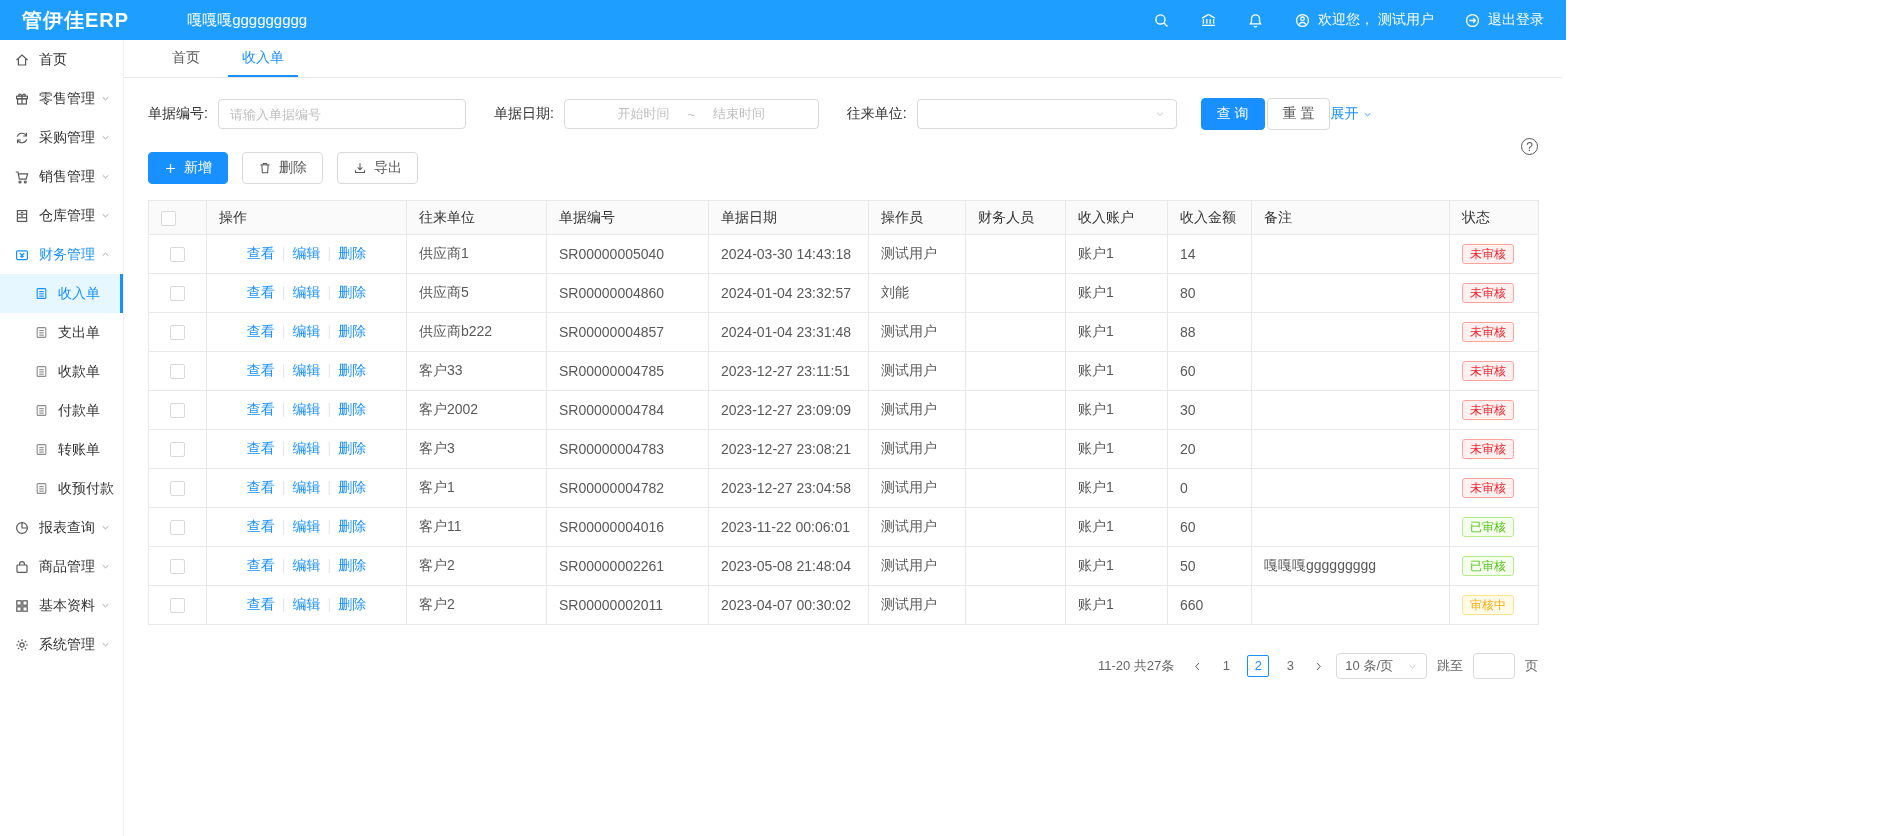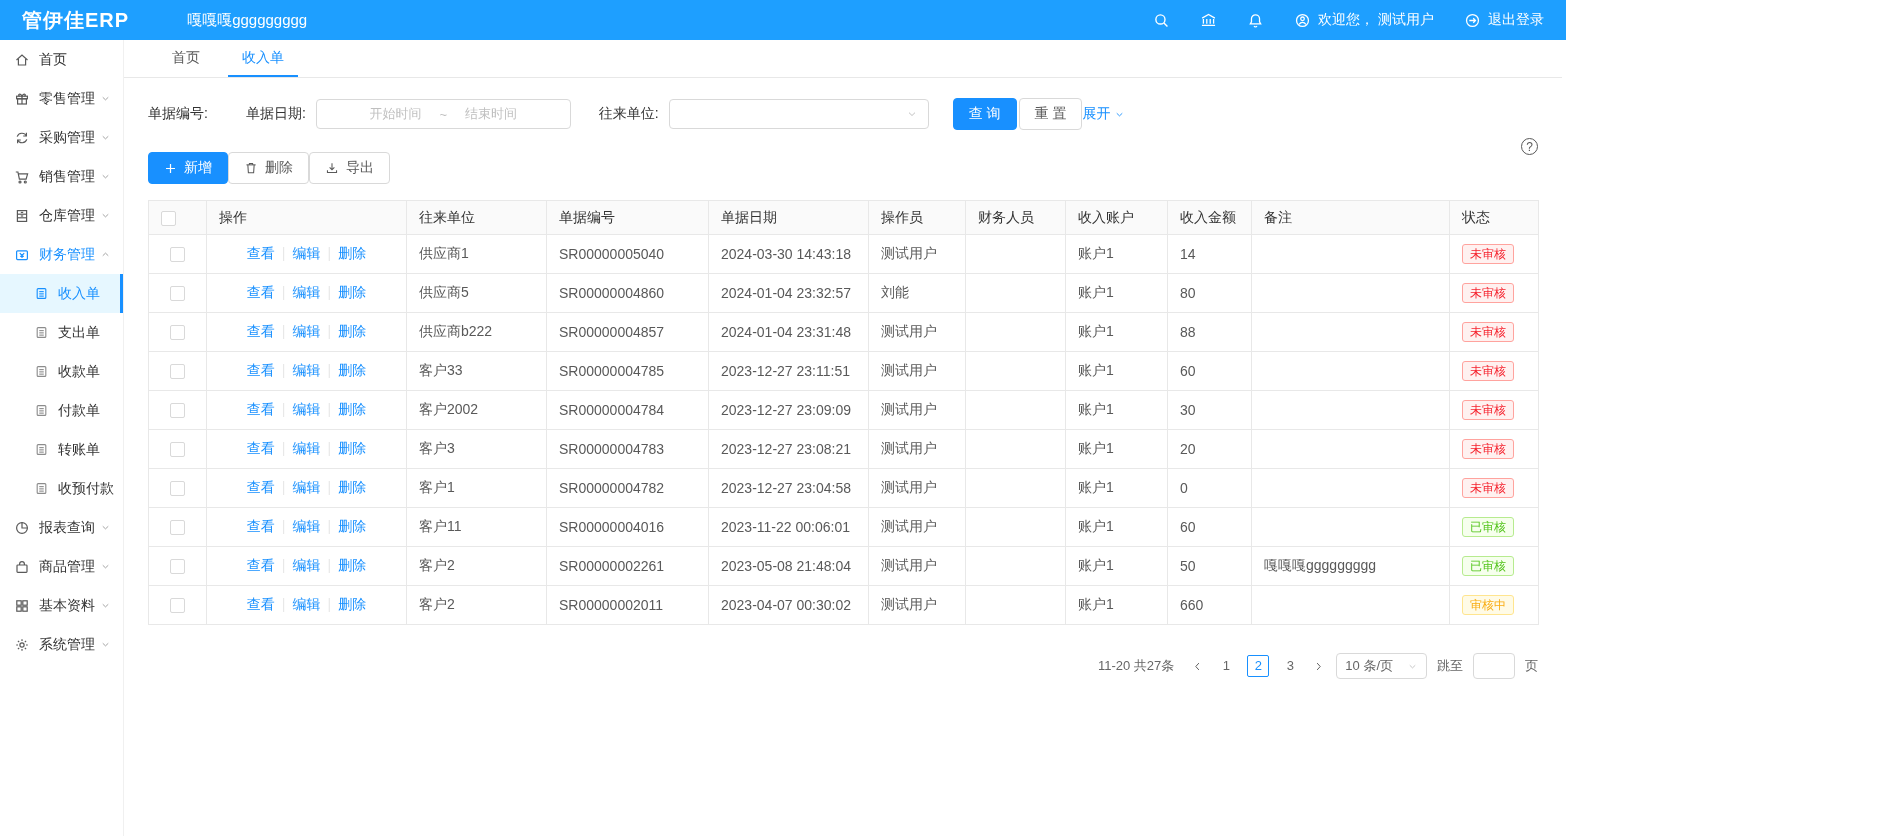--- a/index.html
+++ b/index.html
@@ -48,21 +48,21 @@
   .select { width:260px; height:30px; border:1px solid #d9d9d9; border-radius:4px; display:flex; align-items:center; cursor:pointer; padding:0 10px; }
   .select .sel-chev { margin-left:auto; color:#bfbfbf; }
   .btn { height:32px; border-radius:4px; font-size:14px; display:inline-flex; align-items:center; justify-content:center; padding:0 15px; cursor:pointer; border:1px solid #d9d9d9; background:#fff; color:#595959; font-family:inherit; }
   .btn.primary { background:#1890ff; border-color:#1890ff; color:#fff; }
   .btn .bicon { margin-right:7px; display:inline-flex; }
   .link-expand { color:#1890ff; font-size:14px; margin-left:0; display:inline-flex; align-items:center; gap:4px; cursor:pointer; }
   .ml24 { margin-left:24px; } .ml14 { margin-left:2px; }
 
   .help-circle { position:absolute; top:60px; right:24px; width:17px; height:17px; border:1px solid #595959; border-radius:50%; color:#595959; font-size:12px; display:flex; align-items:center; justify-content:center; cursor:pointer; }
 
-  .toolbar { margin-top:22px; display:flex; align-items:center; }
+  .toolbar { margin-top:22px; display:flex; align-items:center; gap:14px; }
 
   
   table.grid { margin-top:16px; border-collapse:collapse; width:1390px; table-layout:fixed; font-size:14px; }
   table.grid th, table.grid td { border:1px solid #e8e8e8; padding:0 12px; }
   table.grid th { background:#fafafa; height:34px; font-weight:500; color:#333; text-align:left; white-space:nowrap; }
   table.grid td { height:39px; color:#595959; background:#fff; white-space:nowrap; overflow:hidden; }
   th.c, td.c { text-align:center; }
   .cbox { width:15px; height:15px; border:1px solid #d9d9d9; border-radius:2px; background:#fff; display:inline-block; vertical-align:middle; cursor:pointer; }
   .op-link { color:#1890ff; cursor:pointer; }
   .op-sep { color:#e8e8e8; margin:0 7px; }
@@ -310,20 +310,21 @@
     <div class="main">
       <div class="tabbar">
         <div class="tab">首页</div>
         <div class="tab active">收入单</div>
       </div>
 
       <div class="content">
 
         <div class="filters">
           <span class="flabel">单据编号:</span>
+          <input class="f-input" type="text" placeholder="请输入单据编号" style="">
           <span class="gap28"></span>
           <span class="flabel">单据日期:</span>
           <div class="daterange">
             <span>开始时间</span>
             <span>~</span>
             <span>结束时间</span>
           </div>
           <span class="gap28"></span>
           <span class="flabel">往来单位:</span>
           <div class="select">

